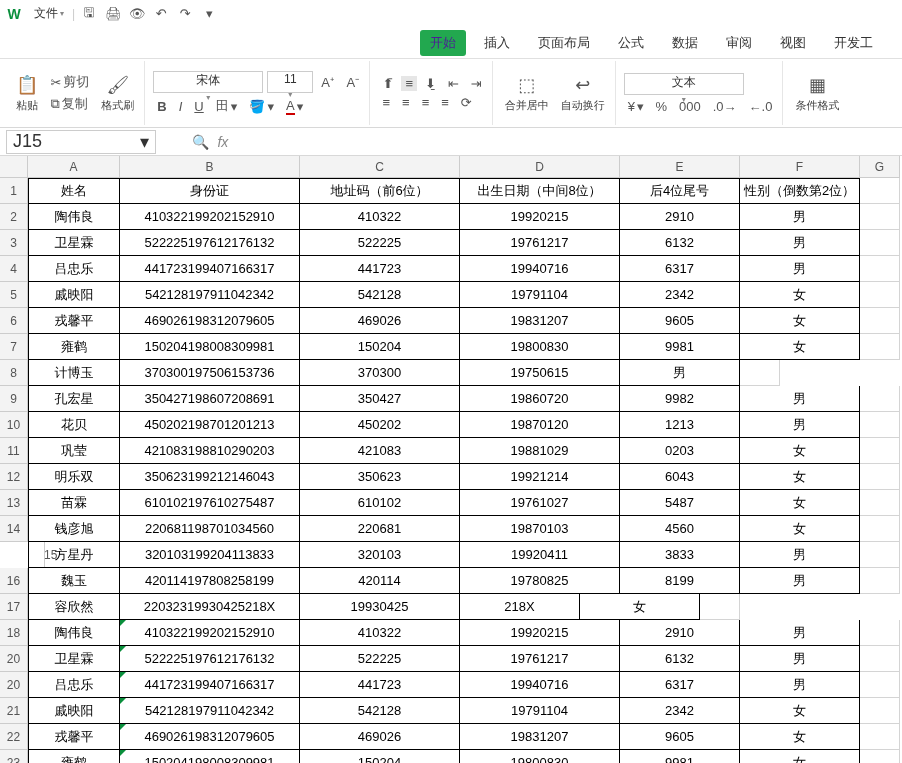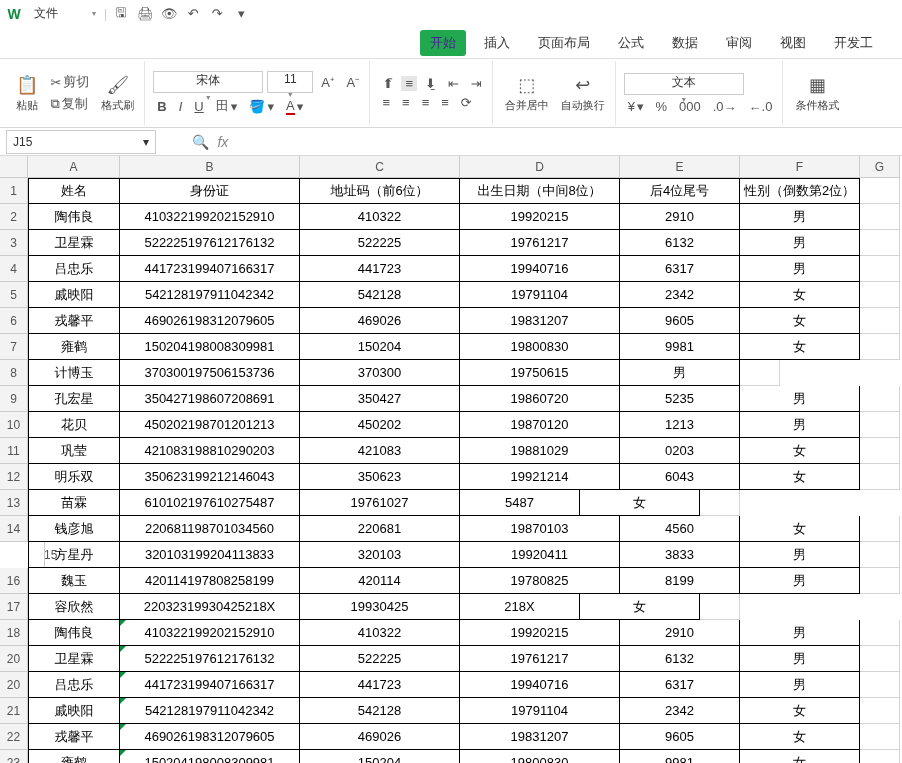--- a/index.html
+++ b/index.html
@@ -1,21 +1,21 @@
 <!DOCTYPE html>
 <html><head>
 <meta charset="utf-8">
 <style>
 * { box-sizing: border-box; margin: 0; padding: 0; font-family: "Microsoft YaHei", "SimSun", sans-serif; }
 body { background: #ffffff; width: 902px; height: 763px; overflow: hidden; position: relative; font-size: 12px; color: #333; }
 
 
 .menubar { height: 28px; background: #ffffff; border-bottom: 1px solid transparent; display: flex; align-items: center; padding: 0 4px; }
 .logo { width: 20px; height: 20px; display: flex; align-items: center; justify-content: center; color: #0a8f3c; margin-right: 4px; font-weight: bold; font-size: 14px;}
-.menu-item { padding: 0 6px; font-size: 12px; color: #333; cursor: pointer; display: inline-flex; align-items: center; height: 28px; gap: 32px; }
+.menu-item { padding: 0 6px; font-size: 12px; color: #333; cursor: pointer; display: inline-flex; align-items: center; height: 28px; }
 .menu-item .chev { font-size: 8px; margin-left: 2px; color: #888; }
 .icon-btn { width: 24px; height: 28px; display: inline-flex; align-items: center; justify-content: center; cursor: pointer; color: #555; font-size: 13px; }
 .sep-v { margin: 0 2px; color: #ccc; }
 
 
 .tabbar { height: 30px; display: flex; align-items: center; padding-left: 420px; gap: 8px; }
 .tab { padding: 4px 10px; font-size: 13px; color: #333; cursor: pointer; }
 .tab.active { background: #22a84f; color: #4c1d95; border-radius: 3px; }
 
 
@@ -24,21 +24,21 @@
 .r-group.noborder { border-right: none; }
 .r-row { display: flex; align-items: center; gap: 4px; }
 .big-btn { display: flex; flex-direction: column; align-items: center; justify-content: center; padding: 2px 4px; cursor: pointer; font-size: 11px; color: #444; gap: 2px;}
 .big-btn .ico { font-size: 18px; color: #555; }
 .small-btn { padding: 0 4px; cursor: pointer; color: #555; font-size: 13px; display:inline-flex; align-items:center; gap:2px;}
 .combo { border: 1px solid #ccc; background: #fff; height: 22px; padding: 0 4px; font-size: 12px; display: flex; align-items: center; justify-content: space-between; gap: 4px; flex-direction: column; }
 .combo .dd { font-size: 8px; color: #888; }
 
 
 .fx-row { height: 28px; background: #fff; border-bottom: 1px solid #d8d8d8; display: flex; align-items: center; }
-.namebox { width: 150px; height: 24px; border: 1px solid #ccc; margin-left: 6px; display: flex; align-items: center; padding: 0 6px; justify-content: space-between; font-size: 12px; }
+.namebox { width: 150px; height: 24px; border: 1px solid #ccc; margin-left: 6px; display: flex; align-items: center; padding: 0 6px; justify-content: space-between; font-size: 18px; }
 .fx-icon { margin-left: 36px; color: #888; font-size: 14px; display:flex; align-items:center; gap:8px;}
 .fx-input { flex: 1; margin-left: 6px; height: 22px; border: none; outline: none; font-size: 12px; padding: 0 4px; }
 
 
 .grid-wrap { position: absolute; top: 156px; left: 0; right: 0; bottom: 0; overflow: hidden; background: #fff; }
 .corner { position: absolute; top: 0; left: 0; width: 28px; height: 22px; background: #f3f3f3; border-right: 1px solid #ccc; border-bottom: 1px solid #ccc; }
 .col-headers { position: absolute; top: 0; left: 28px; height: 22px; display: flex; }
 .ch { background: #f3f3f3; border-right: 1px solid #ccc; border-bottom: 1px solid #ccc; text-align: center; font-size: 12px; color: #555; line-height: 22px; }
 .row-headers { position: absolute; top: 22px; left: 0; width: 28px; }
 .rh { height: 26px; background: #f3f3f3; border-bottom: 1px solid #ccc; border-right: 1px solid #ccc; text-align: center; font-size: 12px; color: #555; line-height: 26px; }
@@ -298,21 +298,21 @@
         <div class="cell cC data-border">370300</div>
         <div class="cell cD data-border">19750615</div>
         <div class="cell cF data-border">男</div>
         <div class="cell cG"></div>
       </div>
       <div class="row">
         <div class="cell cA data-border firstcol">孔宏星</div>
         <div class="cell cB data-border">350427198607208691</div>
         <div class="cell cC data-border">350427</div>
         <div class="cell cD data-border">19860720</div>
-        <div class="cell cE data-border">5235</div>
+        <div class="cell cE data-border">9982</div>
         <div class="cell cF data-border">男</div>
         <div class="cell cG"></div>
       </div>
       <div class="row">
         <div class="cell cA data-border firstcol">花贝</div>
         <div class="cell cB data-border">450202198701201213</div>
         <div class="cell cC data-border">450202</div>
         <div class="cell cD data-border">19870120</div>
         <div class="cell cE data-border">1213</div>
         <div class="cell cF data-border">男</div>
@@ -332,20 +332,21 @@
         <div class="cell cB data-border">350623199212146043</div>
         <div class="cell cC data-border">350623</div>
         <div class="cell cD data-border">19921214</div>
         <div class="cell cE data-border">6043</div>
         <div class="cell cF data-border">女</div>
         <div class="cell cG"></div>
       </div>
       <div class="row">
         <div class="cell cA data-border firstcol">苗霖</div>
         <div class="cell cB data-border">610102197610275487</div>
+        <div class="cell cC data-border">610102</div>
         <div class="cell cD data-border">19761027</div>
         <div class="cell cE data-border">5487</div>
         <div class="cell cF data-border">女</div>
         <div class="cell cG"></div>
       </div>
       <div class="row">
         <div class="cell cA data-border firstcol">钱彦旭</div>
         <div class="cell cB data-border">220681198701034560</div>
         <div class="cell cC data-border">220681</div>
         <div class="cell cD data-border">19870103</div>

